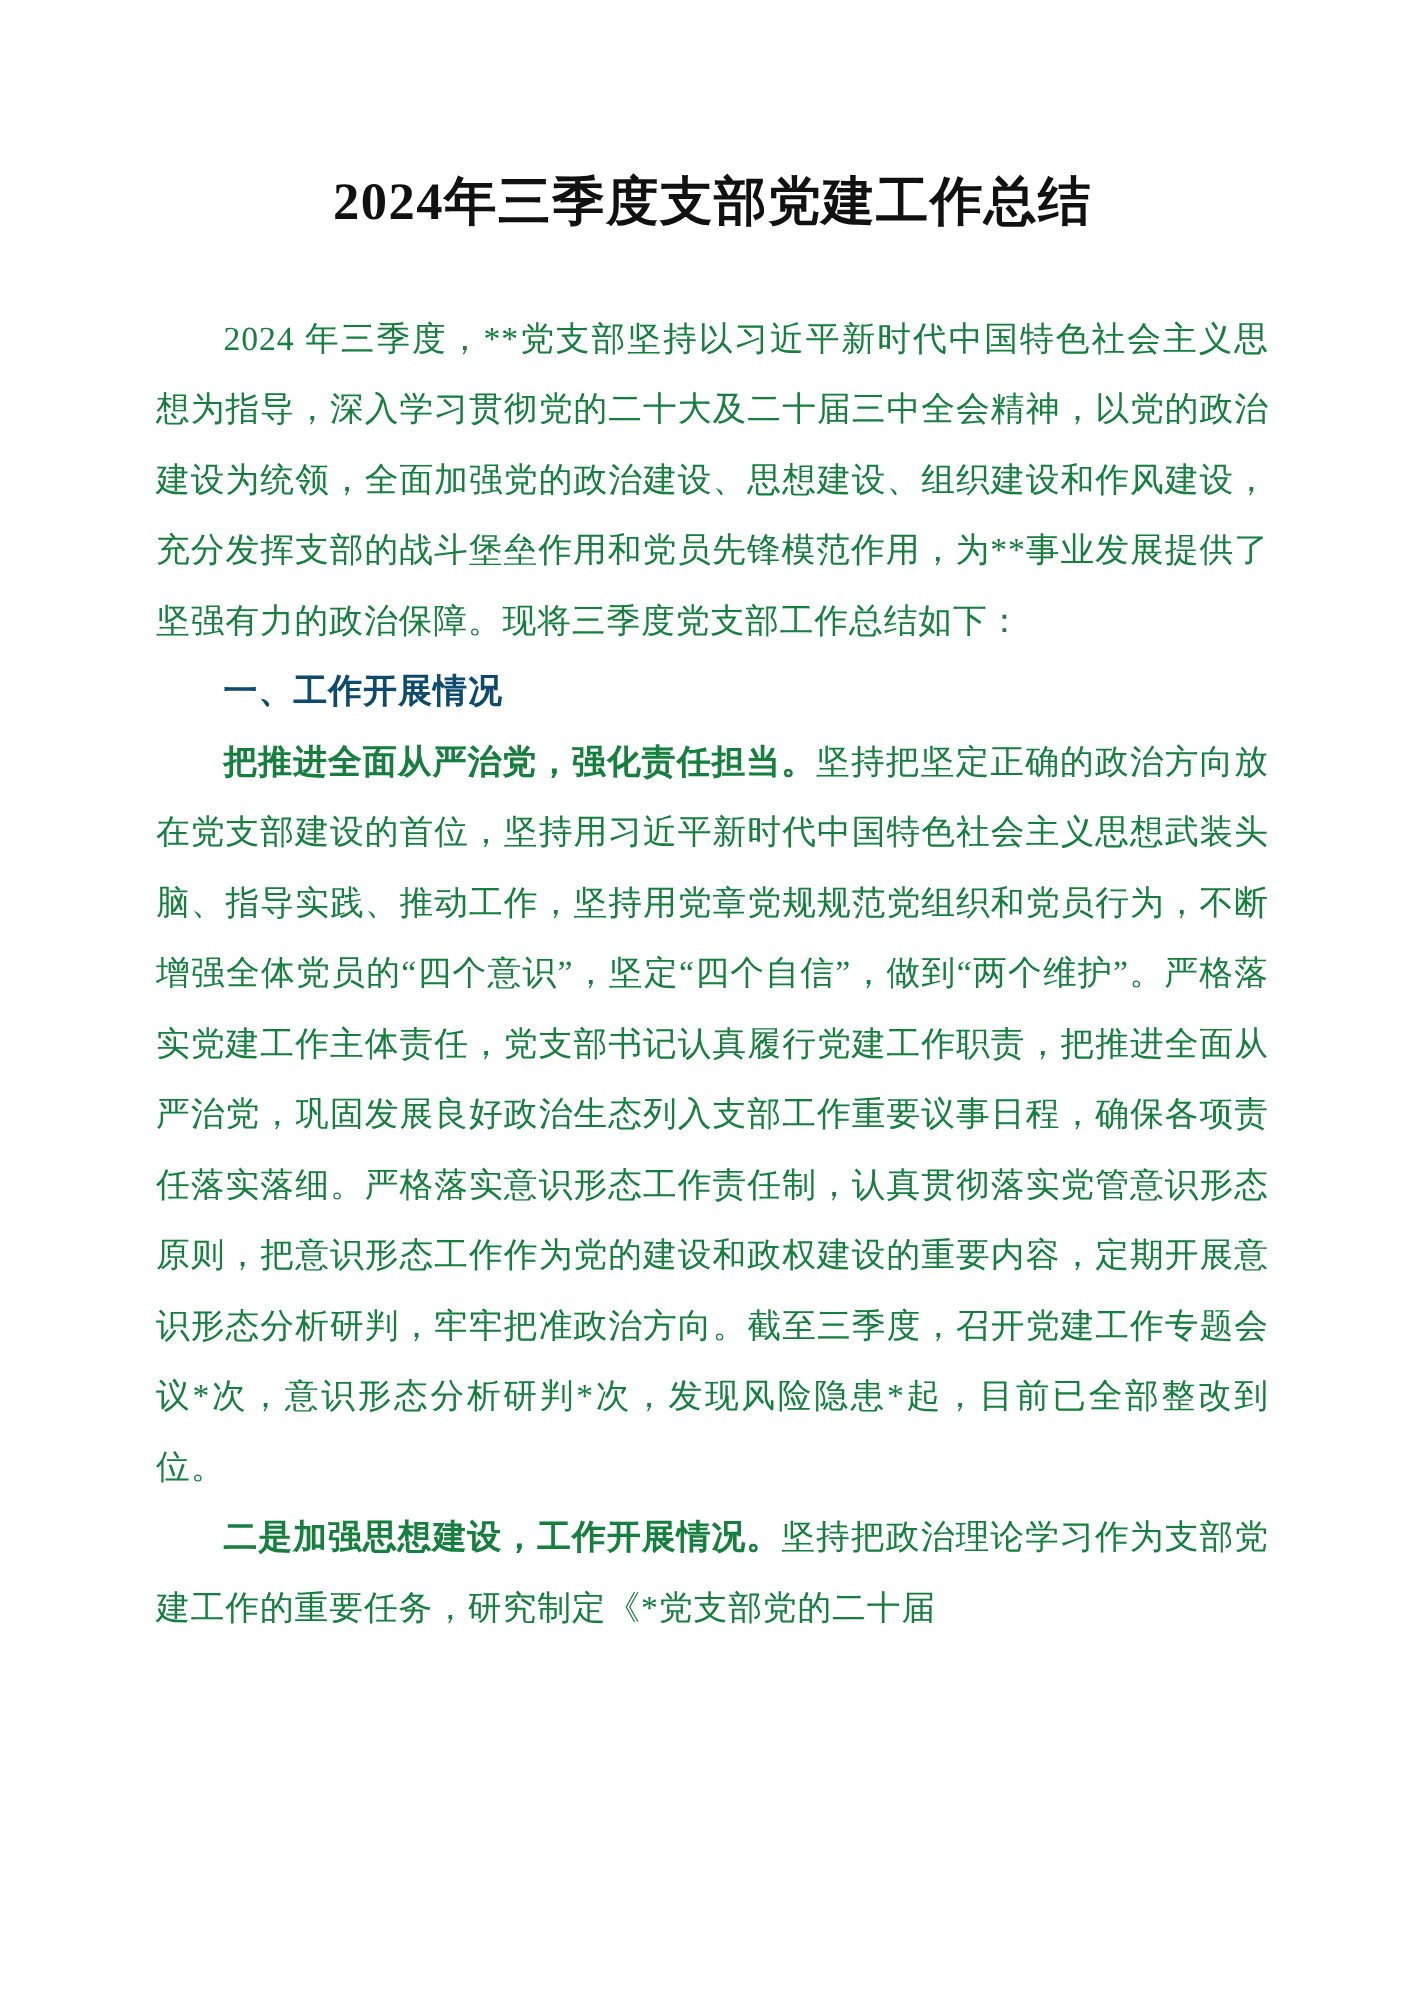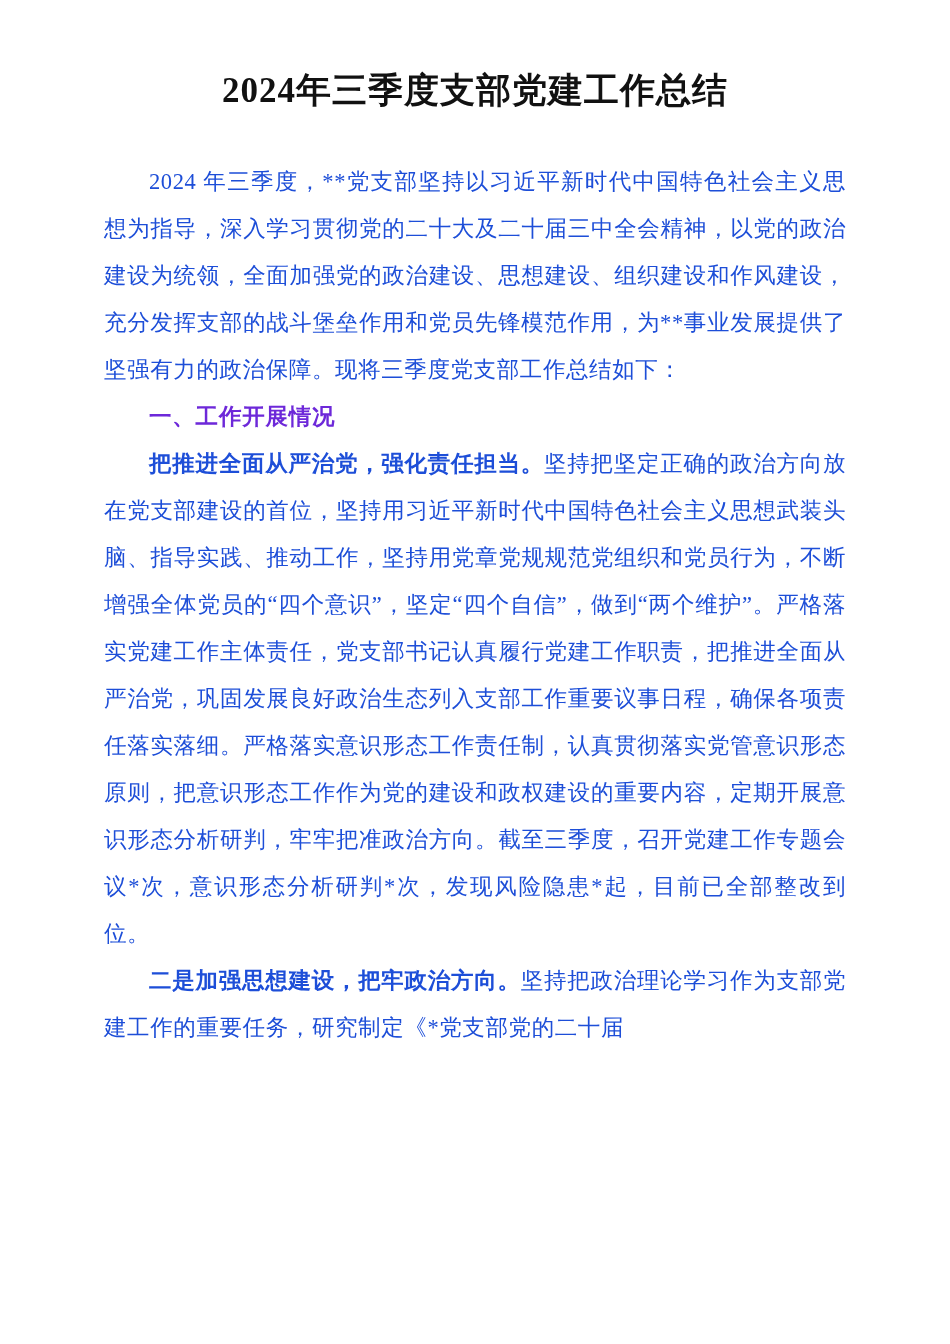--- a/index.html
+++ b/index.html
@@ -12,64 +12,64 @@
     height: 1344px;
     font-family: "Liberation Serif", "DejaVu Serif", serif;
     color: #000000;
     overflow: hidden;
   }
   .page {
     position: relative;
     width: 950px;
     height: 1344px;
     box-sizing: border-box;
-    padding: 68px 104px 40px 104px;
+    padding: 112px 104px 40px 104px;
     background: #ffffff;
   }
   .doc-title {
     font-family: "Liberation Serif", "DejaVu Serif", serif;
     font-weight: bold;
     font-size: 35px;
     letter-spacing: 1px;
     text-align: center;
     line-height: 1.3;
     margin: 0 0 44px 0;
     color: #111;
   }
   .para {
     font-size: 22.5px;
     line-height: 47px;
     text-align: justify;
     text-justify: inter-ideograph;
     text-indent: 2em;
     margin: 0 0 0 0;
     letter-spacing: 0.6px;
-    color: #1d4ed8;
+    color: #15803d;
   }
   .heading {
     font-size: 22.5px;
     line-height: 47px;
     font-weight: bold;
     text-indent: 2em;
     margin: 0;
     letter-spacing: 0.8px;
-    color: #6d28d9;
+    color: #0c4a6e;
   }
   .para .lead {
     font-weight: bold;
   }
 </style>
 </head>
 <body>
 
 <div class="page">
 
   <h1 class="doc-title">2024年三季度支部党建工作总结</h1>
 
   <p class="para">2024 年三季度，**党支部坚持以习近平新时代中国特色社会主义思想为指导，深入学习贯彻党的二十大及二十届三中全会精神，以党的政治建设为统领，全面加强党的政治建设、思想建设、组织建设和作风建设，充分发挥支部的战斗堡垒作用和党员先锋模范作用，为**事业发展提供了坚强有力的政治保障。现将三季度党支部工作总结如下：</p>
 
   <p class="heading">一、工作开展情况</p>
 
   <p class="para"><span class="lead">把推进全面从严治党，强化责任担当。</span><span>坚持把坚定正确的政治方向放在党支部建设的首位，坚持用习近平新时代中国特色社会主义思想武装头脑、指导实践、推动工作，坚持用党章党规规范党组织和党员行为，不断增强全体党员的“四个意识”，坚定“四个自信”，做到“两个维护”。严格落实党建工作主体责任，党支部书记认真履行党建工作职责，把推进全面从严治党，巩固发展良好政治生态列入支部工作重要议事日程，确保各项责任落实落细。严格落实意识形态工作责任制，认真贯彻落实党管意识形态原则，把意识形态工作作为党的建设和政权建设的重要内容，定期开展意识形态分析研判，牢牢把准政治方向。截至三季度，召开党建工作专题会议*次，意识形态分析研判*次，发现风险隐患*起，目前已全部整改到位。</span></p>
 
-  <p class="para"><span class="lead">二是加强思想建设，把牢政治方向。</span><span>坚持把政治理论学习作为支部党建工作的重要任务，研究制定《*党支部党的二十届</span></p>
+  <p class="para"><span class="lead">二是加强思想建设，工作开展情况。</span><span>坚持把政治理论学习作为支部党建工作的重要任务，研究制定《*党支部党的二十届</span></p>
 
 </div>
 
 </body></html>

